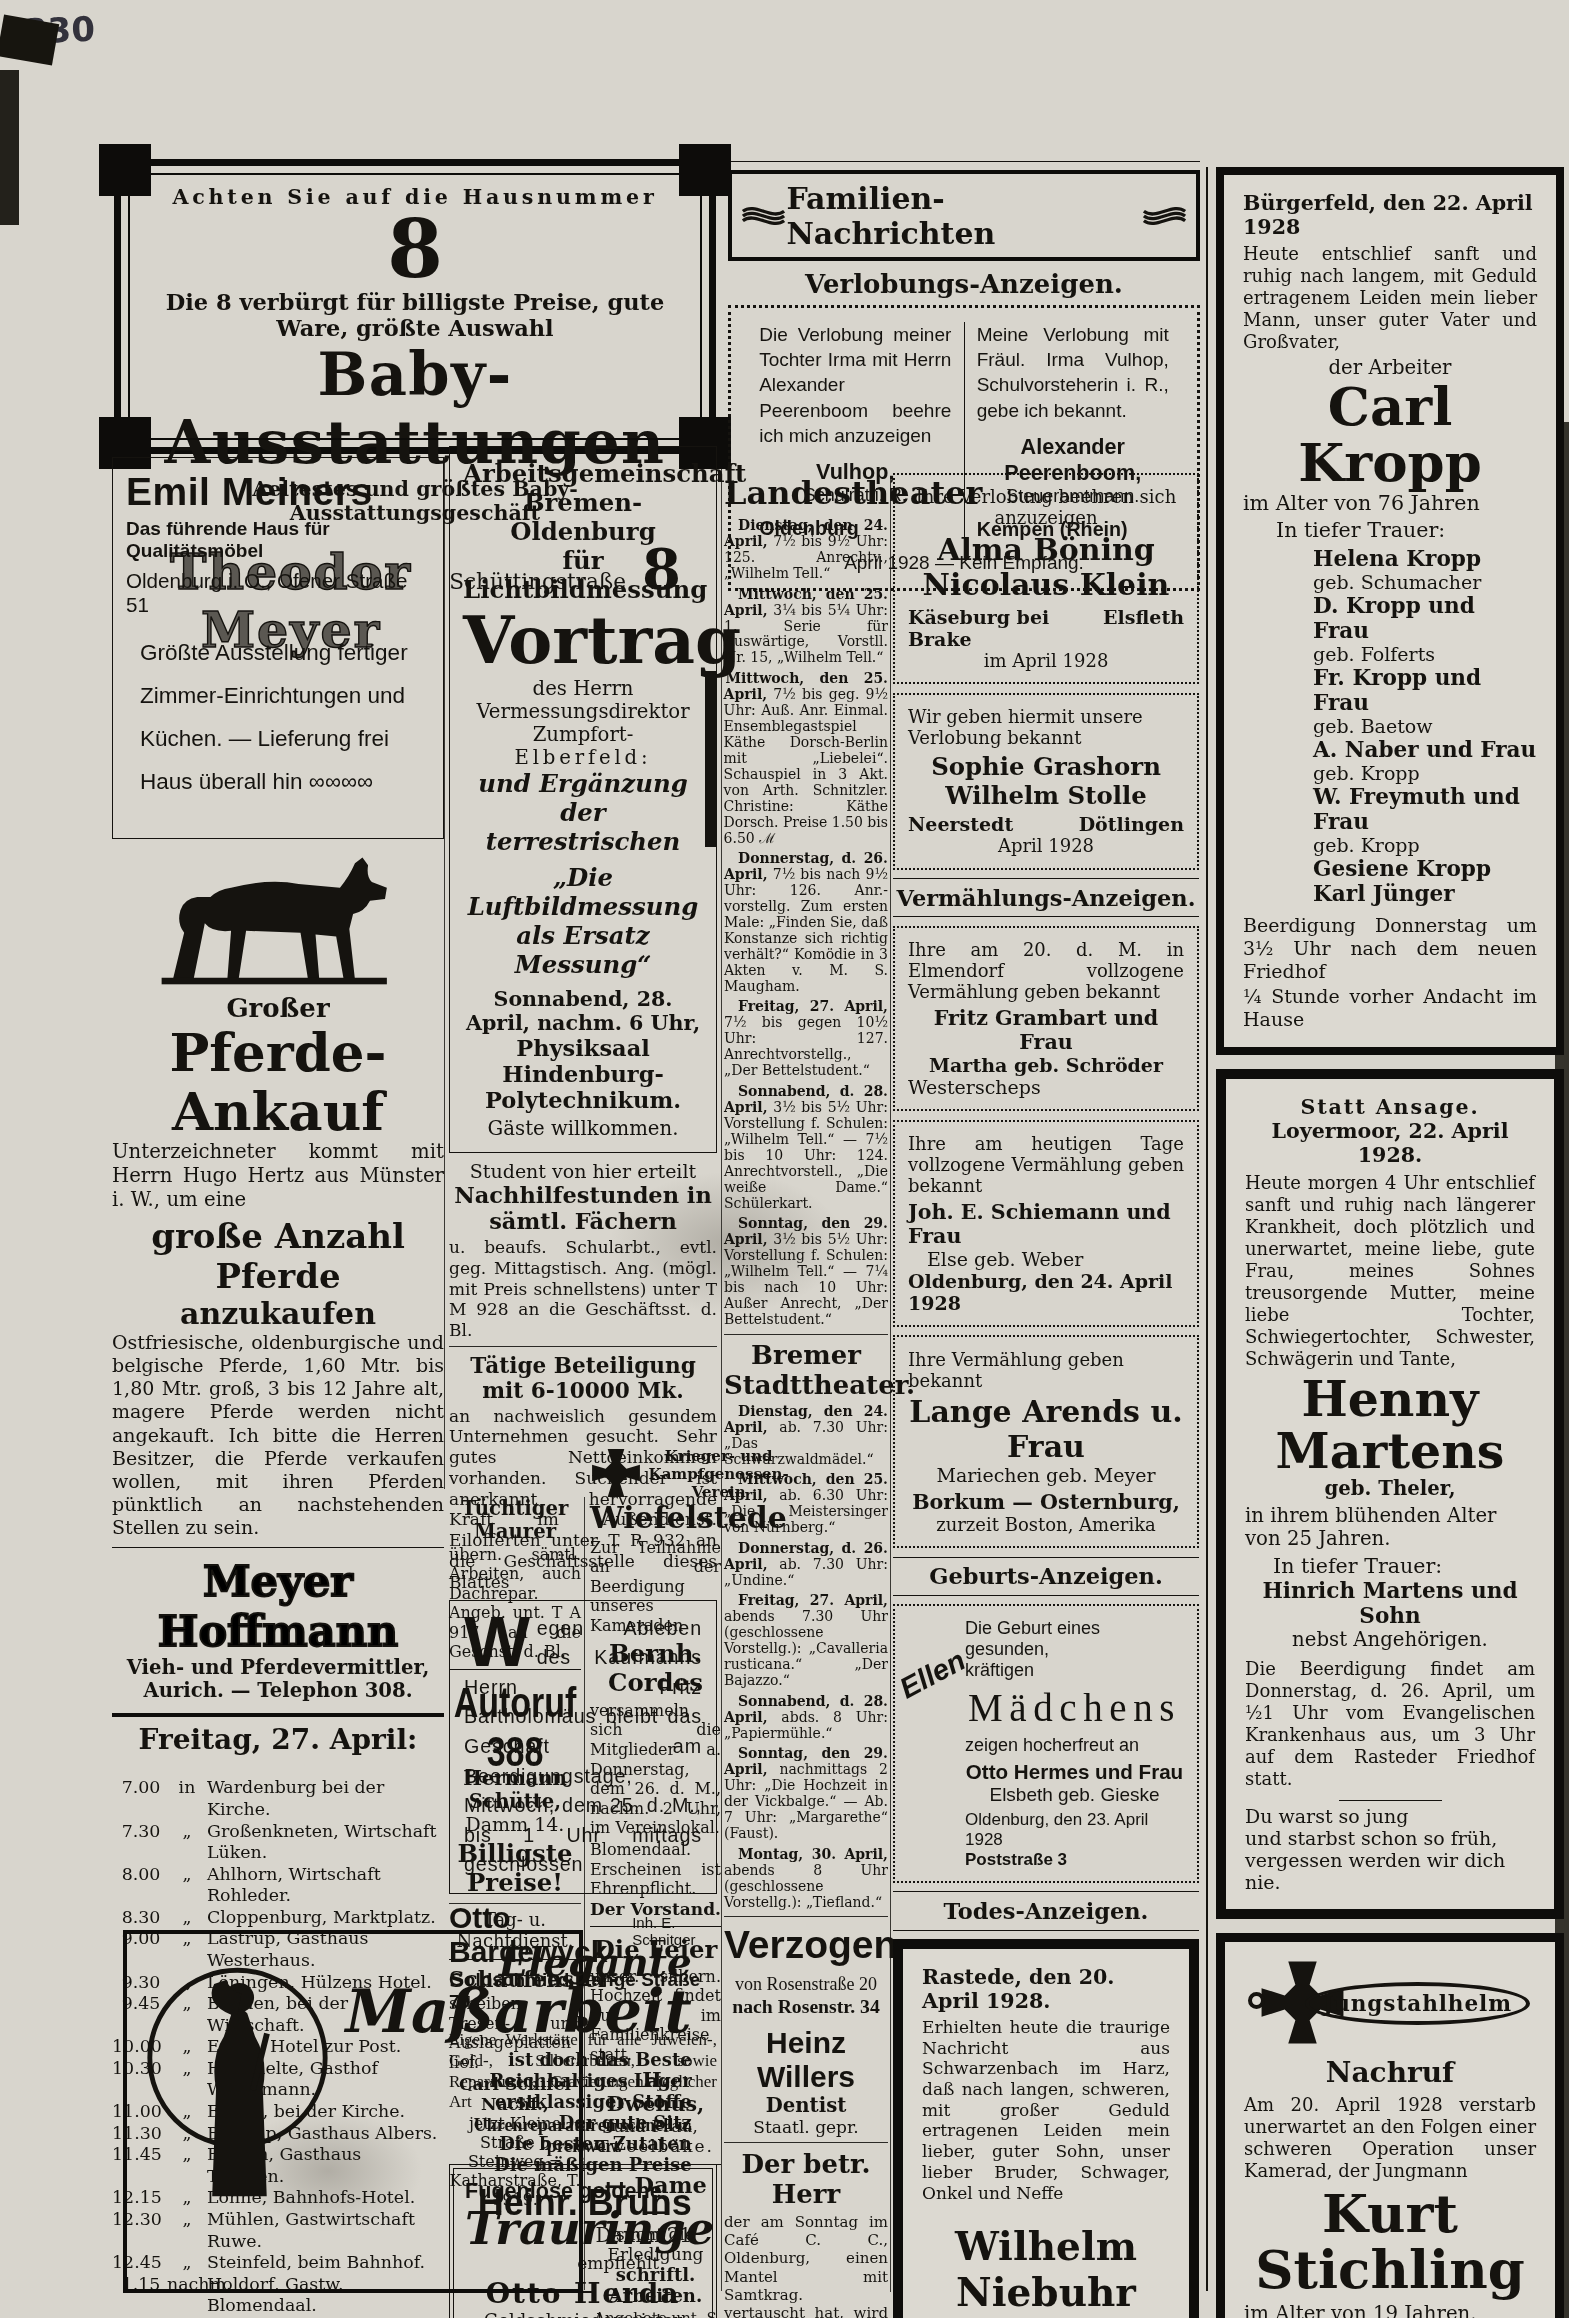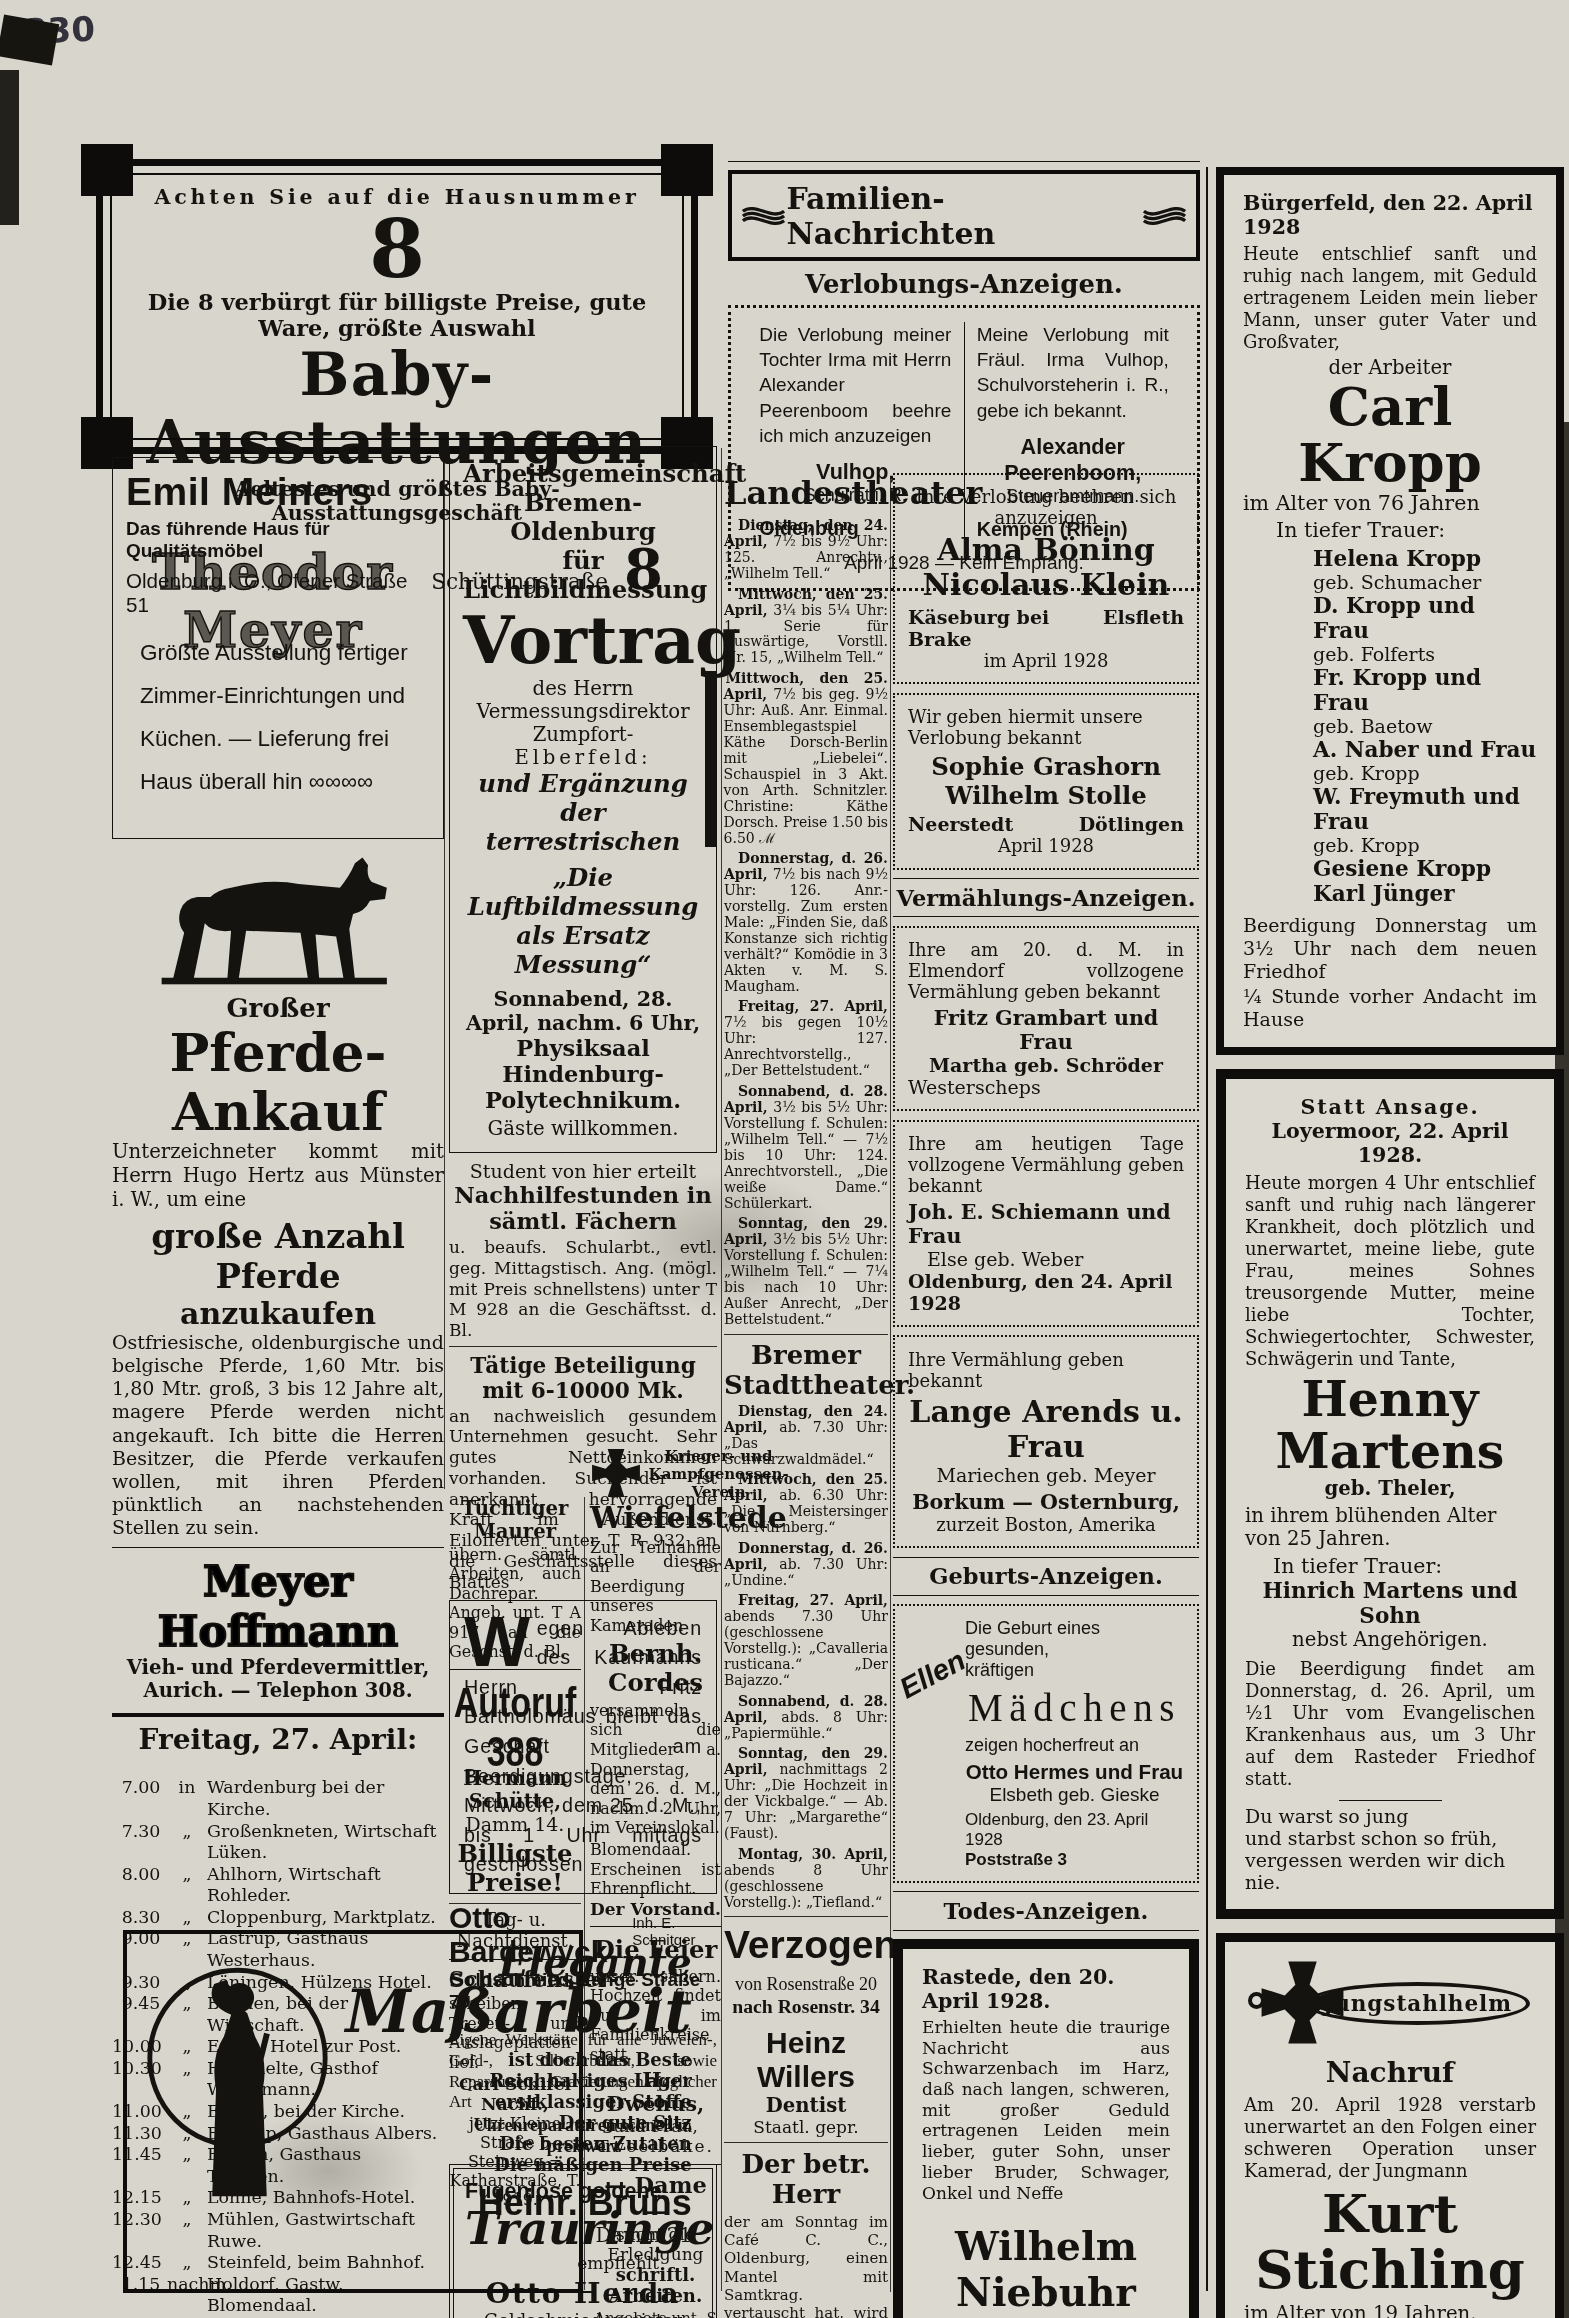--- a/index.html
+++ b/index.html
@@ -13,21 +13,21 @@
 .f36{font-size:17px}.f38{font-size:18px}.f40{font-size:19px}.f42{font-size:19.7px}.f44{font-size:20.6px}
 .f46{font-size:21.6px}.f48{font-size:22.5px}.f52{font-size:24.4px}.f56{font-size:26px}.f60{font-size:28px}
 .f64{font-size:30px}.f68{font-size:32px}.f72{font-size:34px}.f76{font-size:36px}.f84{font-size:39px}
 .f92{font-size:43px}.f96{font-size:45px}.f104{font-size:49px}.f112{font-size:53px}.f126{font-size:59px}.f140{font-size:66px}.lh12{line-height:1.22}.lh13{line-height:1.32}
 .sp2{letter-spacing:0.9px}.sp4{letter-spacing:1.9px}.sp8{letter-spacing:3.8px}.sp14{letter-spacing:6.6px}
 .mt8{margin-top:3.8px}.mt16{margin-top:7.5px}.mt24{margin-top:11.3px}.mt32{margin-top:15px}
 .rule{border-top:1.9px solid #15130f;margin:7.5px 0}
 .rulethin{border-top:0.9px solid #2b2a26;margin:5.6px 0}
 ul{list-style:none;margin:0;padding:0}
 
-#baby{left:96px;top:159px;width:602px;height:295px;border:7.5px solid #0d0c0a;outline:2.3px solid #0d0c0a;outline-offset:-16px;padding:19px 28px;text-align:center}
+#baby{left:114px;top:159px;width:602px;height:295px;border:7.5px solid #0d0c0a;outline:2.3px solid #0d0c0a;outline-offset:-16px;padding:19px 28px;text-align:center}
 .corner{position:absolute;width:52px;height:52px;background:#0d0c0a}
 #famblock{left:728px;top:170px;width:472px}
 #famhead{border:4.7px solid #0d0c0a;padding:6.6px 9.4px;display:flex;align-items:center;justify-content:space-between}
 .orn svg{display:block}
 #vulhop{border:3.3px dotted #15130f;padding:14px 16px;margin-top:6.6px}
 #vulhop .cols{display:flex}
 #vulhop .vcol{flex:1;padding:0 12.2px}
 #vulhop .vcol+.vcol{border-left:1.4px solid #15130f}
 
 #col1{left:112px;top:457px;width:332px}

